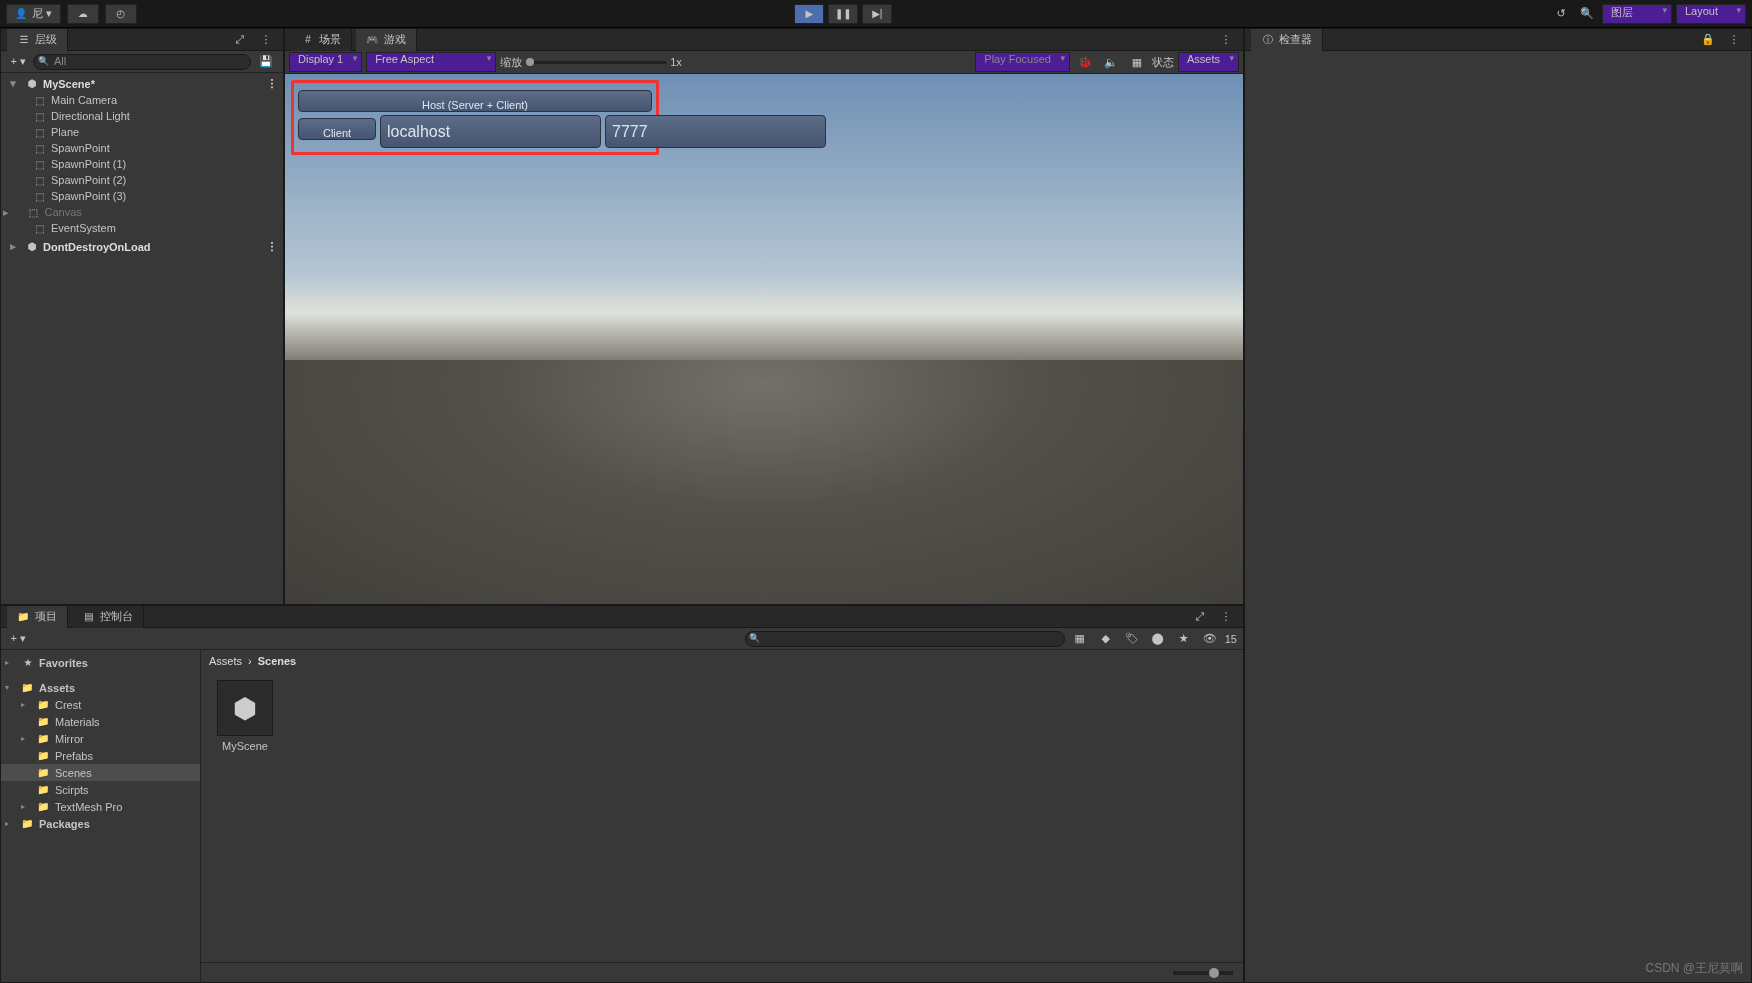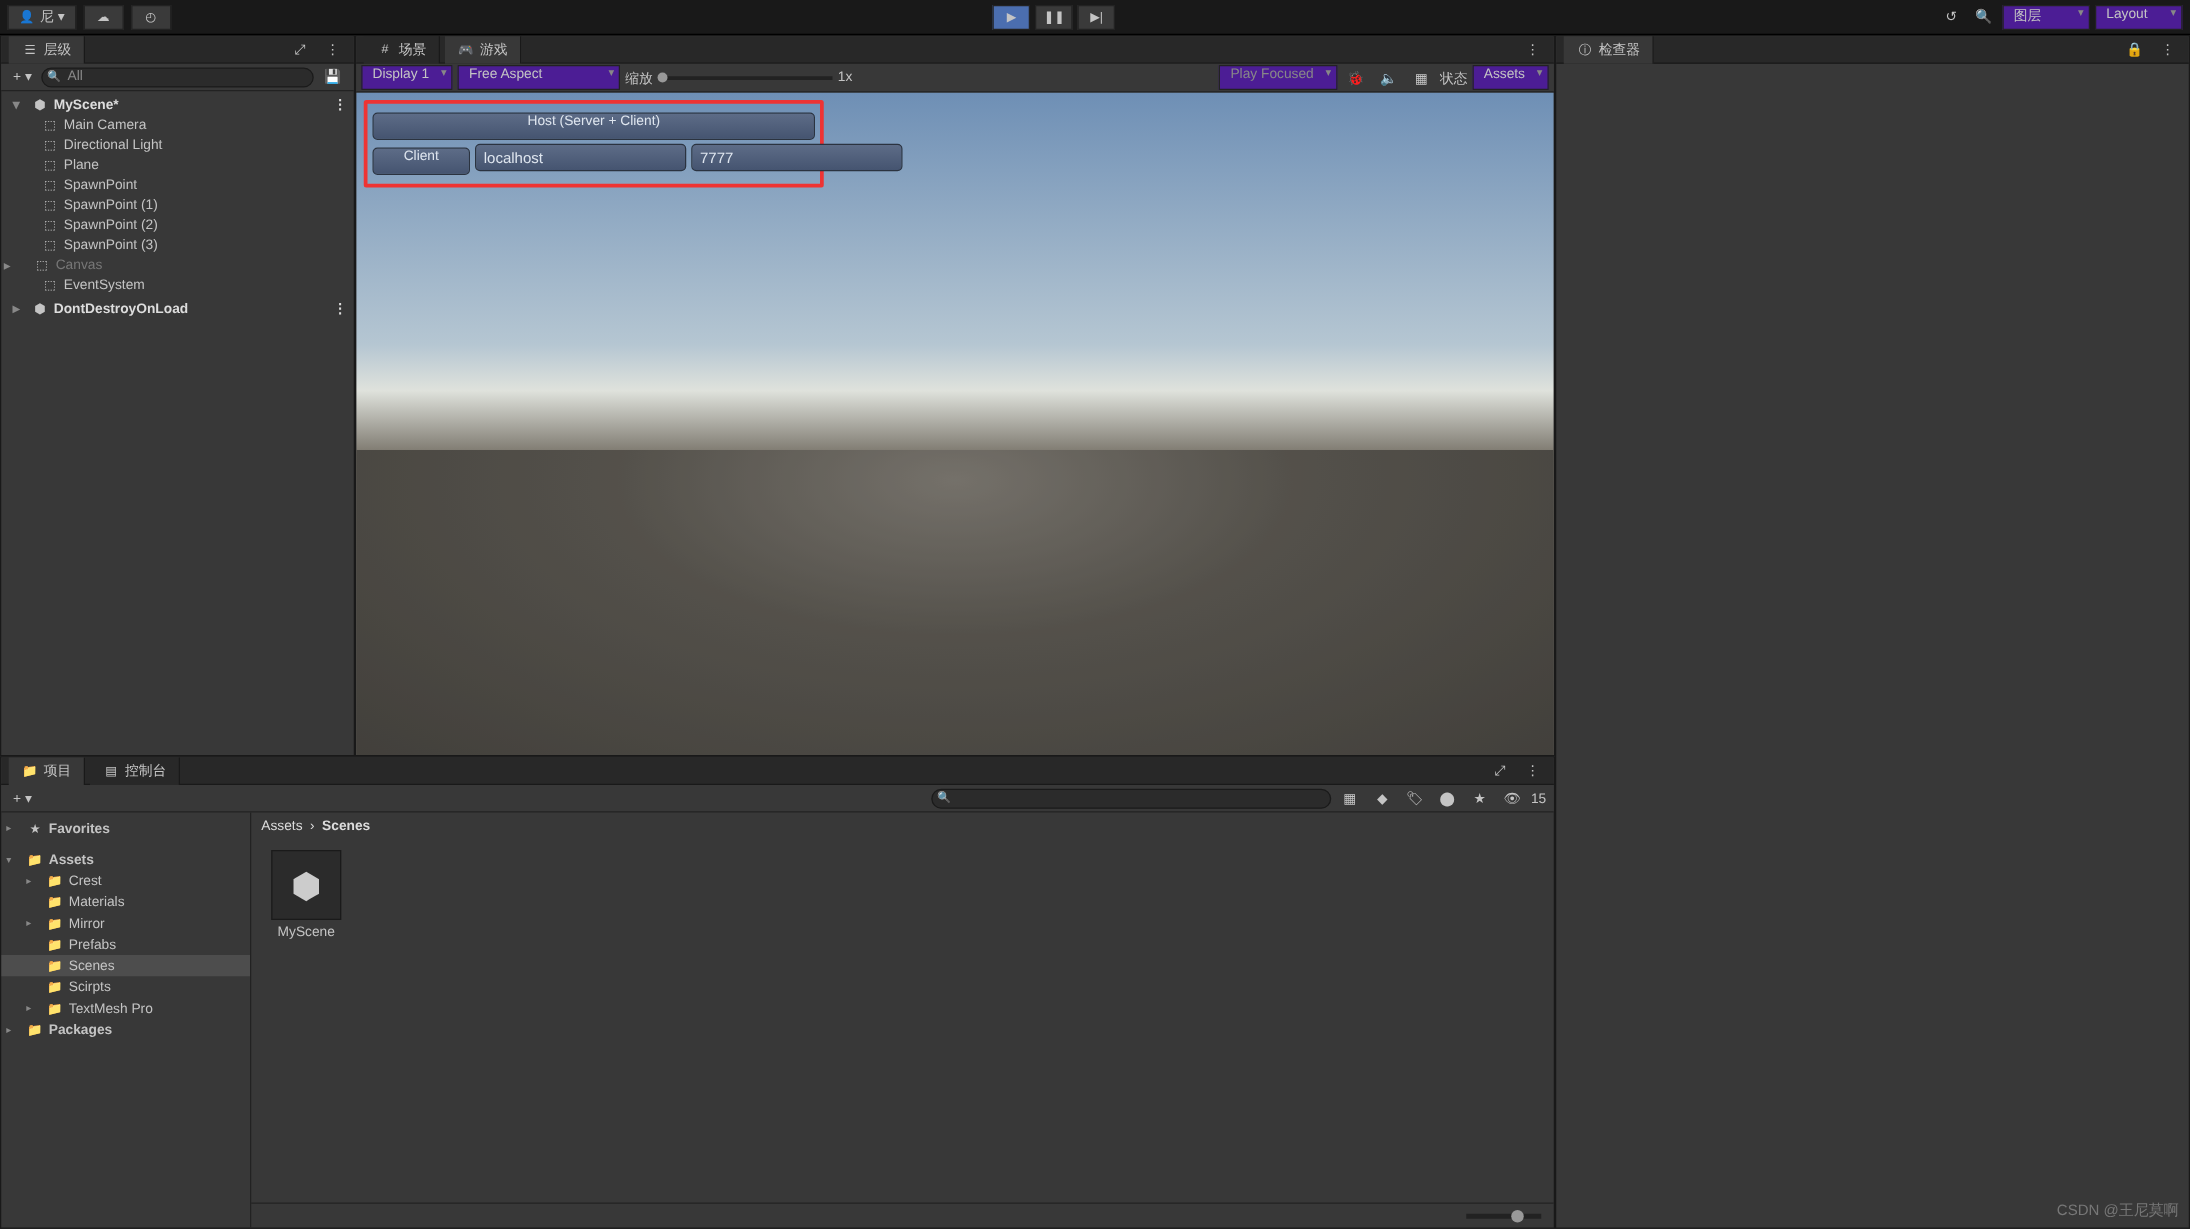--- a/index.html
+++ b/index.html
@@ -35,24 +35,24 @@
 .dim { color:#777; }
 
 
 .game-panel { grid-column:2; }
 .game-toolbar { height:23px; background:#383838; display:flex; align-items:center; padding:0 4px; gap:4px; border-bottom:1px solid #222; }
 .game-toolbar .sep { flex:1; }
 .game-view { flex:1; position:relative; overflow:hidden; }
 .sky { position:absolute; inset:0; background:linear-gradient(to bottom,#6e8fb5 0%, #b5c6d2 38%, #dfe2dc 45%, #777268 55%, #615d55 100%); }
 .terrain { position:absolute; bottom:0; left:0; right:0; height:46%; background:radial-gradient(ellipse at 50% 10%, #8a857c 0%, #5f5b53 40%, #48453f 100%); filter:contrast(0.9) brightness(0.85); }
 .net-overlay { position:absolute; left:6px; top:6px; width:368px; border:3px solid #e33; border-radius:2px; padding:4px; background:rgba(0,0,0,0); }
-.net-btn { height:22px; background:linear-gradient(#5d6c87,#455470); border:1px solid #2b3340; border-radius:4px; color:#dfe6ef; display:flex; align-items:flex-start; justify-content:center; margin:3px 0; font-size:12px; }
+.net-btn { height:22px; background:linear-gradient(#5d6c87,#455470); border:1px solid #2b3340; border-radius:4px; color:#dfe6ef; display:flex; align-items:flex-end; justify-content:center; margin:3px 0; font-size:12px; }
 .net-row { display:flex; gap:4px; margin:0 0; }
 .net-row .net-btn { flex:0 0 78px; }
-.net-input { height:22px; flex:1; background:linear-gradient(#5d6c87,#455470); border:1px solid #2b3340; border-radius:4px; color:#dfe6ef; padding:0 6px; font-size:12px; }
+.net-input { height:33px; flex:1; background:linear-gradient(#5d6c87,#455470); border:1px solid #2b3340; border-radius:4px; color:#dfe6ef; padding:0 6px; font-size:16px; }
 .net-input.port { flex:0 0 78px; }
 
 
 .inspector { grid-column:3; grid-row:1 / span 2; }
 
 
 .project-panel { grid-column:1 / span 2; grid-row:2; display:flex; flex-direction:column; }
 .project-body { flex:1; display:flex; }
 .project-tree { width:200px; border-right:1px solid #222; padding:4px 0; overflow:auto; }
 .ptree-row { display:flex; align-items:center; height:17px; gap:4px; cursor:pointer; padding-left:4px; }

